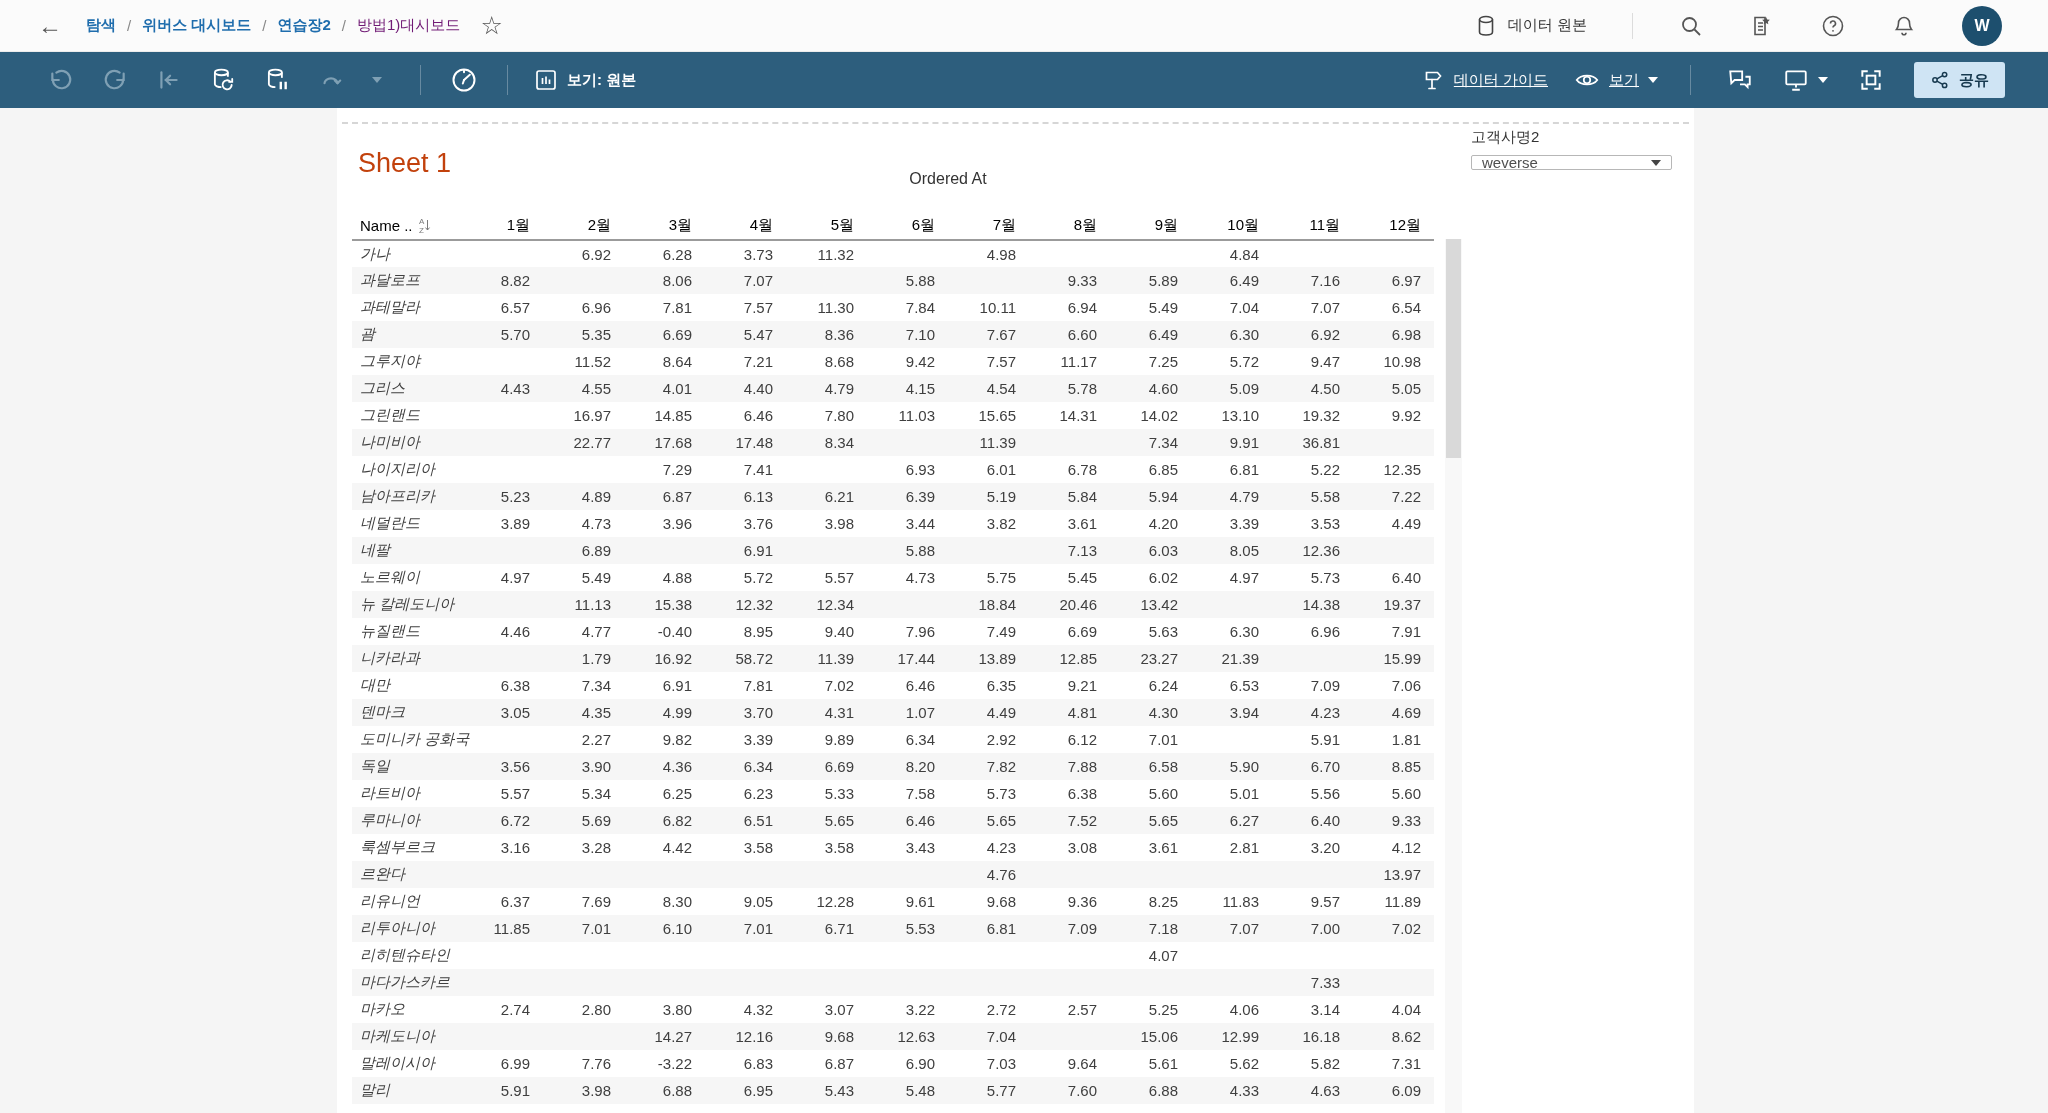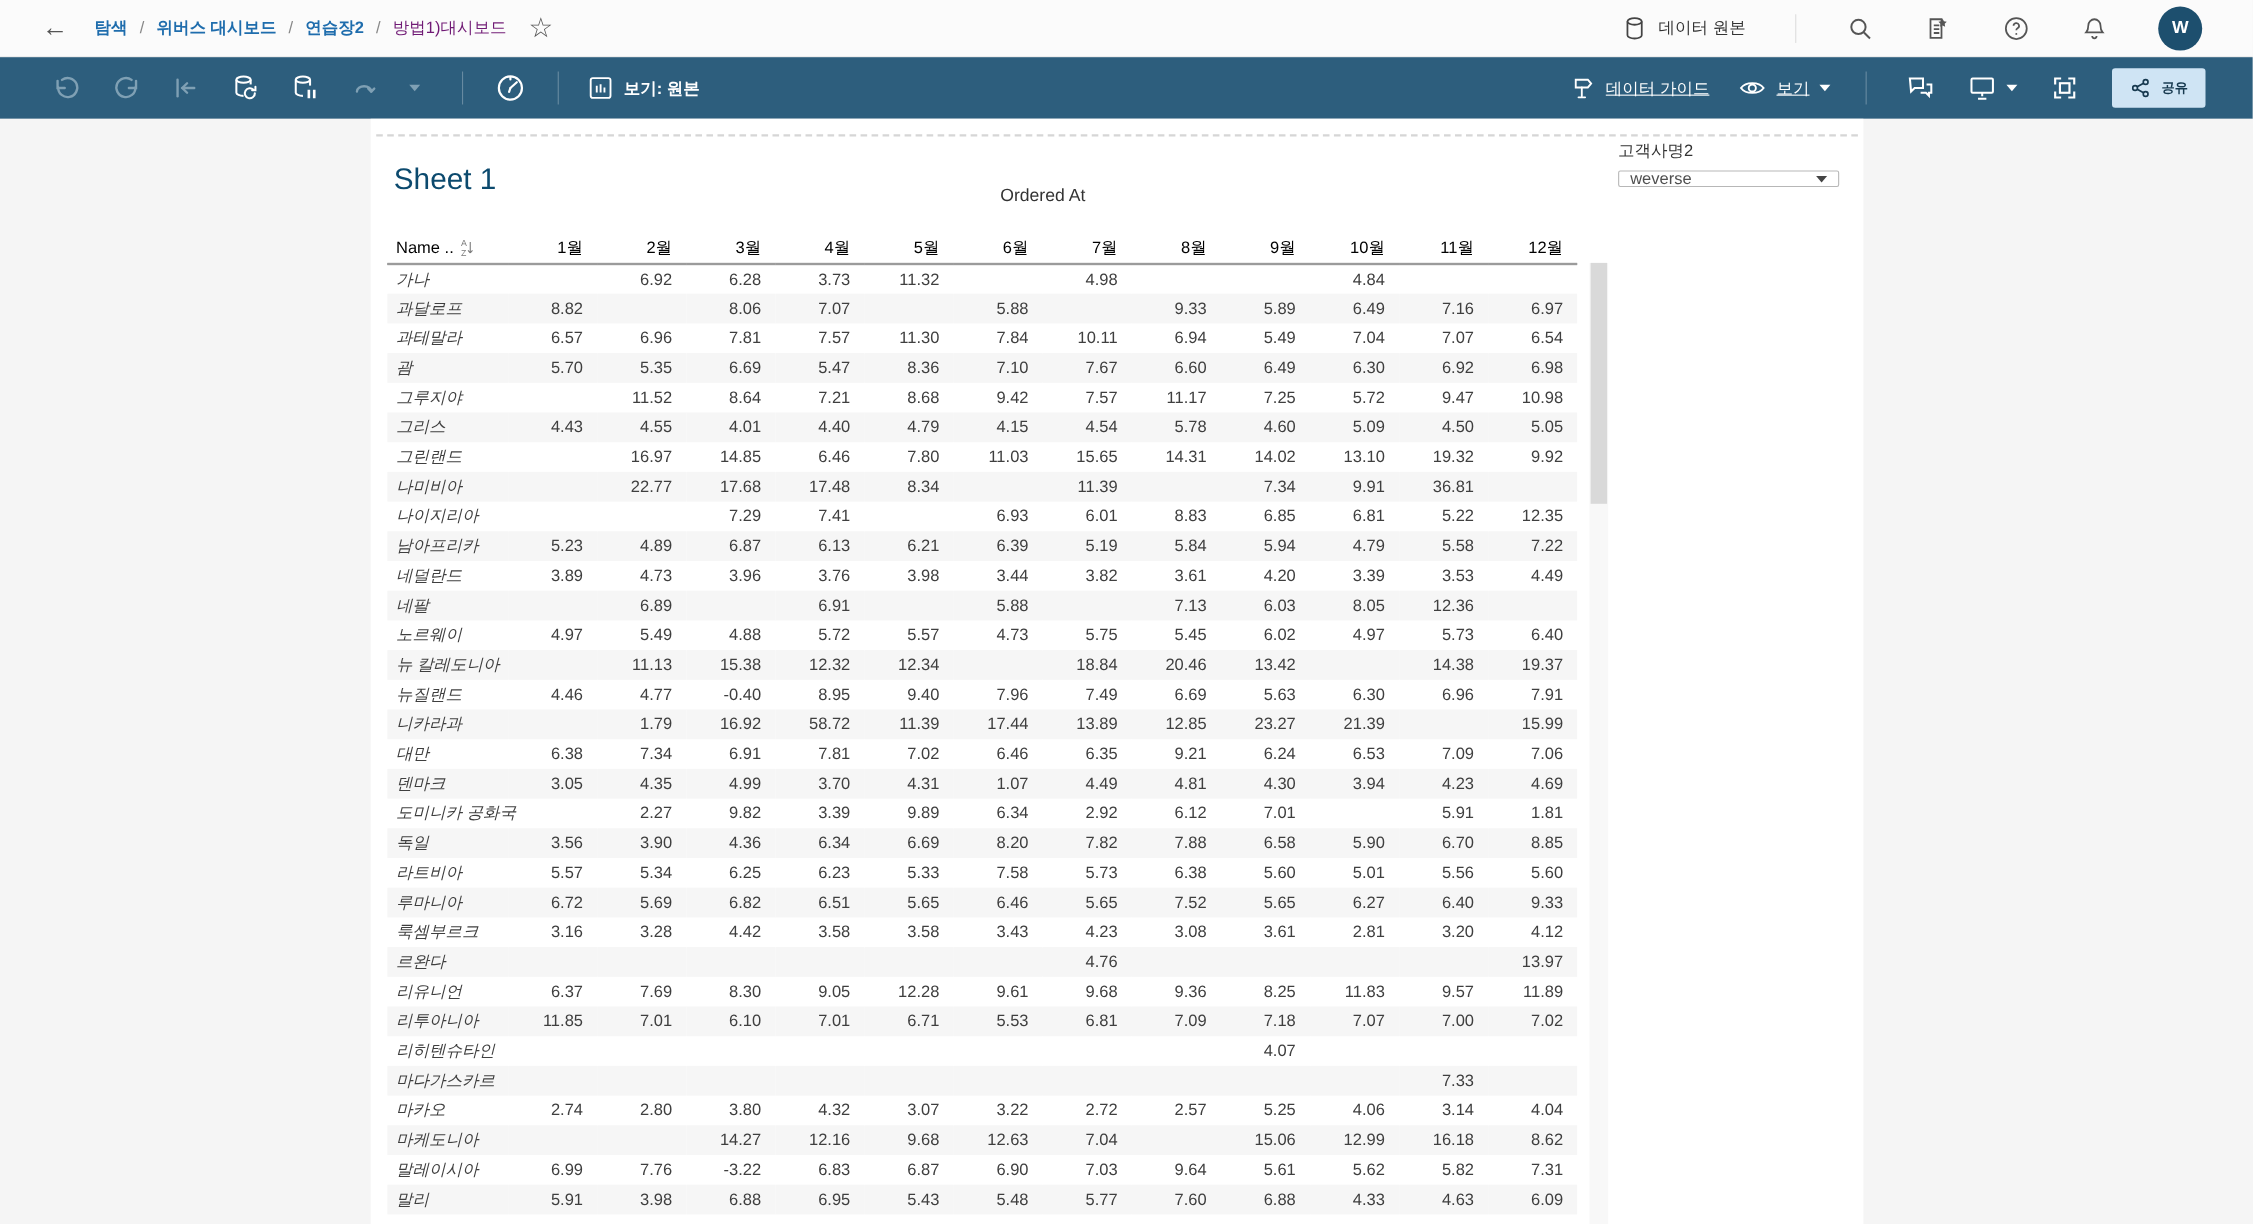--- a/index.html
+++ b/index.html
@@ -44,26 +44,26 @@
   .tool-btn.muted{color:var(--muted-icon);}
   .tool-btn.bright{color:#fff;}
   .tool-left{display:flex;align-items:center;gap:20px;}
   .caret{width:0;height:0;border-left:5px solid transparent;border-right:5px solid transparent;border-top:6px solid currentColor;}
   .caret-btn{margin-left:-8px;}
   .t-div{width:1px;height:30px;background:rgba(255,255,255,0.28);margin:0 6px;}
   .view-chip{display:flex;align-items:center;gap:9px;font-size:15px;font-weight:700;color:#fff;cursor:pointer;}
   .toolbar-right{margin-left:auto;display:flex;align-items:center;gap:26px;}
   .tr-chip{display:flex;align-items:center;gap:9px;font-size:15px;color:#fff;cursor:pointer;text-decoration:underline;}
   .share-btn{display:flex;align-items:center;gap:9px;background:var(--share-bg);color:var(--share-fg);
-    font-size:12px;font-weight:700;padding:8px 16px;border-radius:3px;cursor:pointer;}
+    font-size:15px;font-weight:700;padding:8px 16px;border-radius:3px;cursor:pointer;}
   
   .canvas{position:relative;height:1005px;background:#f5f5f5;}
   .dashboard{position:absolute;left:337px;top:0;width:1357px;height:100%;background:#fff;overflow:hidden;}
   .dash-line{position:absolute;top:14px;left:5px;right:5px;border-top:2px dashed #d6d6d6;}
-  .sheet-title{position:absolute;left:21px;top:40px;font-size:27px;color:#0c4a6e;}
+  .sheet-title{position:absolute;left:21px;top:40px;font-size:27px;color:#c2410c;}
   .ordered-at{position:absolute;left:125px;width:972px;top:62px;text-align:center;font-size:16px;color:#333;}
   .table-wrap{position:absolute;left:15px;top:104px;width:1082px;height:901px;overflow:hidden;}
   table{border-collapse:collapse;table-layout:fixed;width:1082px;font-size:15px;}
   col.name-col{width:110px;}
   col.m-col{width:81px;}
   thead th{height:28px;font-weight:400;color:#000000;text-align:right;padding:0 13px 0 0;vertical-align:middle;}
   thead tr{border-bottom:2px solid #9b9b9b;}
   th.name-h{text-align:left;padding:0 0 0 8px;}
   .name-h-inner{display:flex;align-items:center;gap:6px;}
   tbody td{height:27px;text-align:right;padding:0 13px 0 0;color:#3f3f3f;vertical-align:middle;}
@@ -423,21 +423,21 @@
             </tr>
             <tr>
               <td class="name-cell">나이지리아</td>
               <td></td>
               <td></td>
               <td>7.29</td>
               <td>7.41</td>
               <td></td>
               <td>6.93</td>
               <td>6.01</td>
-              <td>8.83</td>
+              <td>6.78</td>
               <td>6.85</td>
               <td>6.81</td>
               <td>5.22</td>
               <td>12.35</td>
             </tr>
             <tr>
               <td class="name-cell">남아프리카</td>
               <td>5.23</td>
               <td>4.89</td>
               <td>6.87</td>

